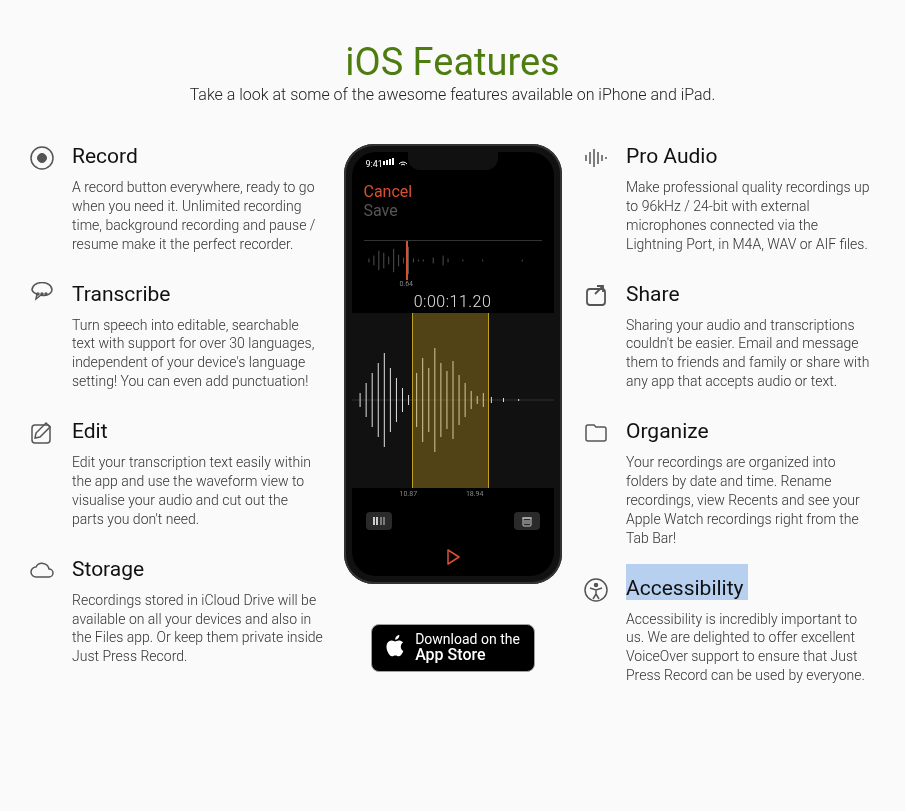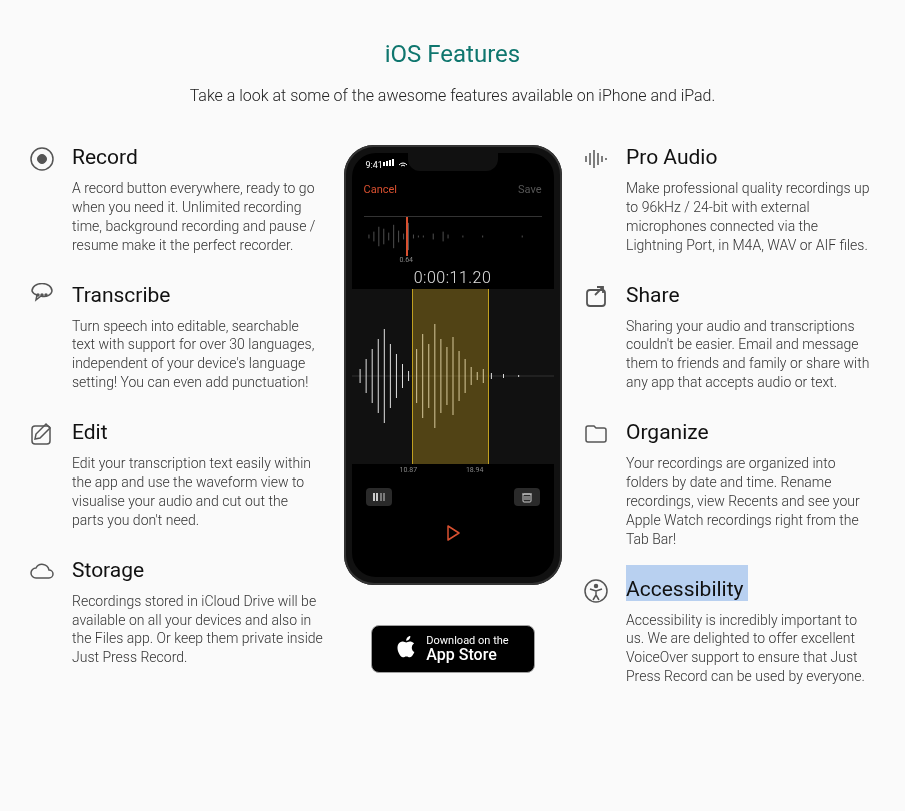--- a/index.html
+++ b/index.html
@@ -6,21 +6,21 @@
   body {
     font-family: -apple-system, BlinkMacSystemFont, "Segoe UI", Roboto, Helvetica, Arial, sans-serif;
     background: #fafafa;
     color: #1a1a1a;
     width: 905px;
     height: 811px;
     overflow: hidden;
     padding: 40px 28px 20px 28px;
   }
   .header { text-align: center; margin-bottom: 40px; }
-  .title { font-size: 24px; font-weight: 400; margin-bottom: 18px; color: #0f766e; }
+  .title { font-size: 38px; font-weight: 400; margin-bottom: 1px; color: #4d7c0f; }
   .subtitle { font-size: 16px; font-weight: 300; color: #222; }
   .columns { display: flex; justify-content: space-between; }
   .col-left, .col-right { width: 295px; }
   .col-center { width: 225px; display: flex; flex-direction: column; align-items: center; }
   .feature { display: flex; align-items: flex-start; margin-bottom: 28px; }
   .feature-icon {
     width: 28px; height: 28px; flex-shrink: 0; margin-right: 16px;
     color: #555; stroke: #555;
   }
   .feature-body { flex: 1; }
@@ -41,21 +41,22 @@
     position: absolute; top: 0; left: 50%; transform: translateX(-50%);
     width: 90px; height: 18px; background: #111; border-radius: 0 0 12px 12px;
     z-index: 10;
   }
   .status-bar {
     display: flex; align-items: center;
     padding: 6px 14px 0 14px; font-size: 9px; color: #fff;
   }
   .nav-bar {
     display: flex; justify-content: space-between; padding: 12px 12px 4px 12px;
-    font-size: 11px;
+    font-size: 16px;
+    flex-direction: column;
   }
   .cancel { color: #d95030; }
   .save { color: #555; }
   .wave-top {
     margin: 16px 12px 4px 12px; height: 40px; position: relative;
     border-top: 1px solid #333;
   }
   .wave-top svg { width: 100%; height: 100%; }
   .wave-top-marker {
     position: absolute; left: 24%; top: 0; width: 2px; height: 100%;
@@ -79,21 +80,21 @@
   .tb-btn { width:26px; height:18px; background:#2a2a2a; border-radius:4px; display:flex; align-items:center; justify-content:center; }
   .tb-btn svg { width:14px; height:14px; }
   .playbar { text-align:center; padding: 10px 0; }
   .playbar svg { width:18px; height:18px; }
   
   .badge {
     margin-top: 40px; background:#000; color:#fff; border-radius:8px;
     width: 164px; height:48px; display:flex; align-items:center; justify-content:center;
     gap:8px; border:1px solid #a0a0a0;
   }
-  .badge-text-sm { font-size:11px; line-height:1; }
+  .badge-text-sm { font-size:14px; line-height:1; }
   .badge-text-lg { font-size:16px; font-weight:500; line-height:1.1; }
 </style>
 </head>
 <body>
 
 <div class="header">
   <h1 class="title">iOS Features</h1>
   <p class="subtitle">Take a look at some of the awesome features available on iPhone and iPad.</p>
 </div>
 

